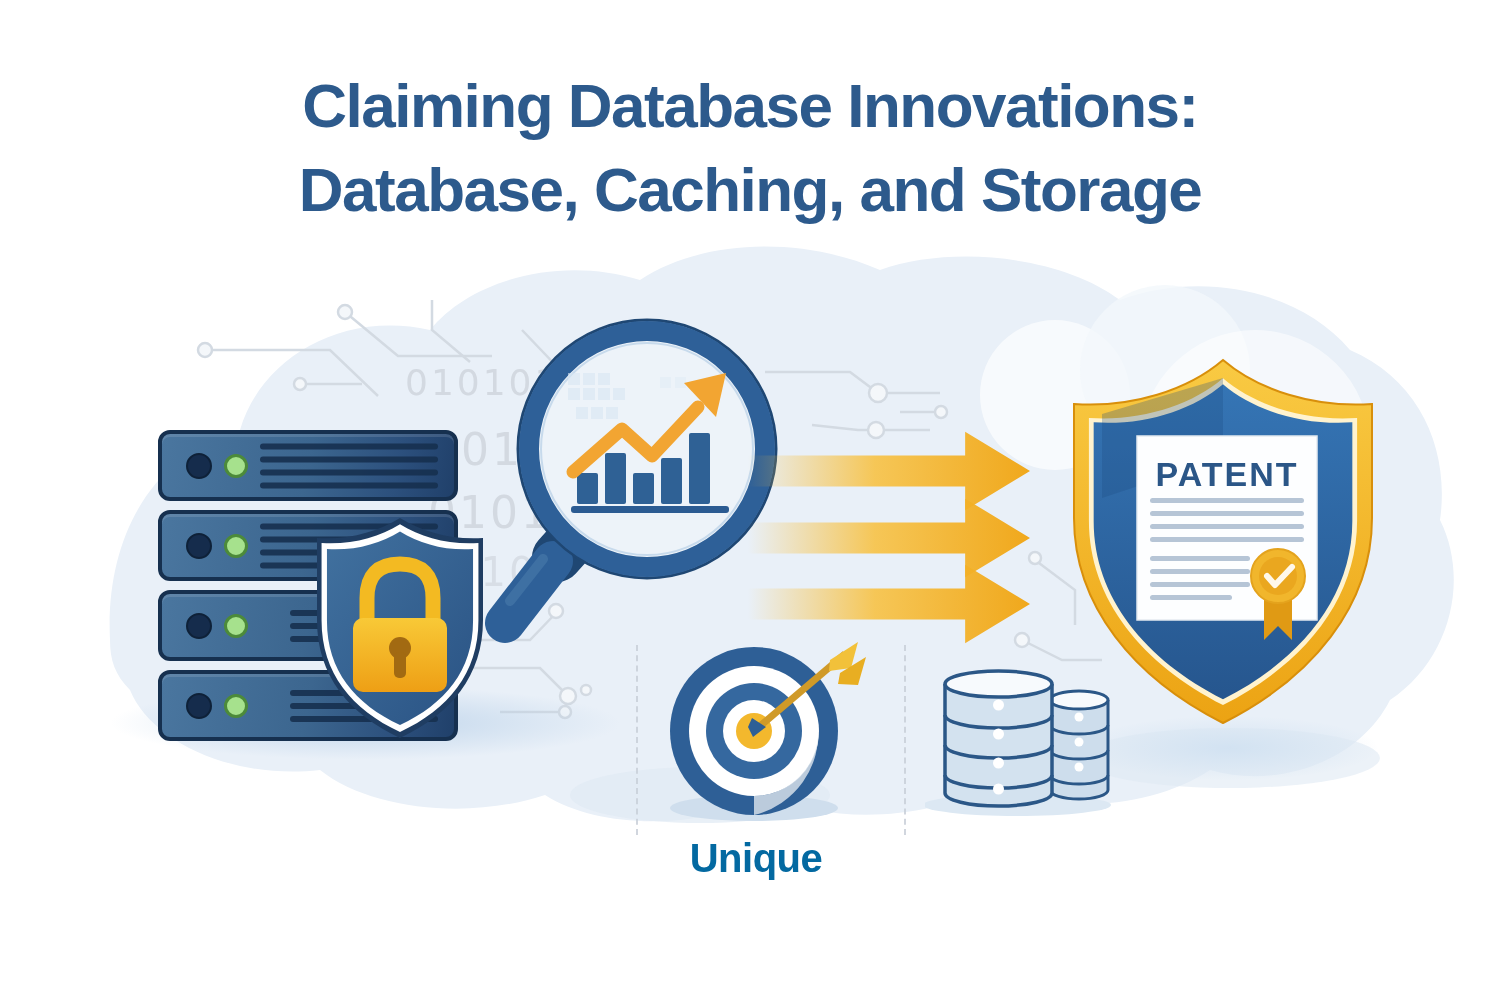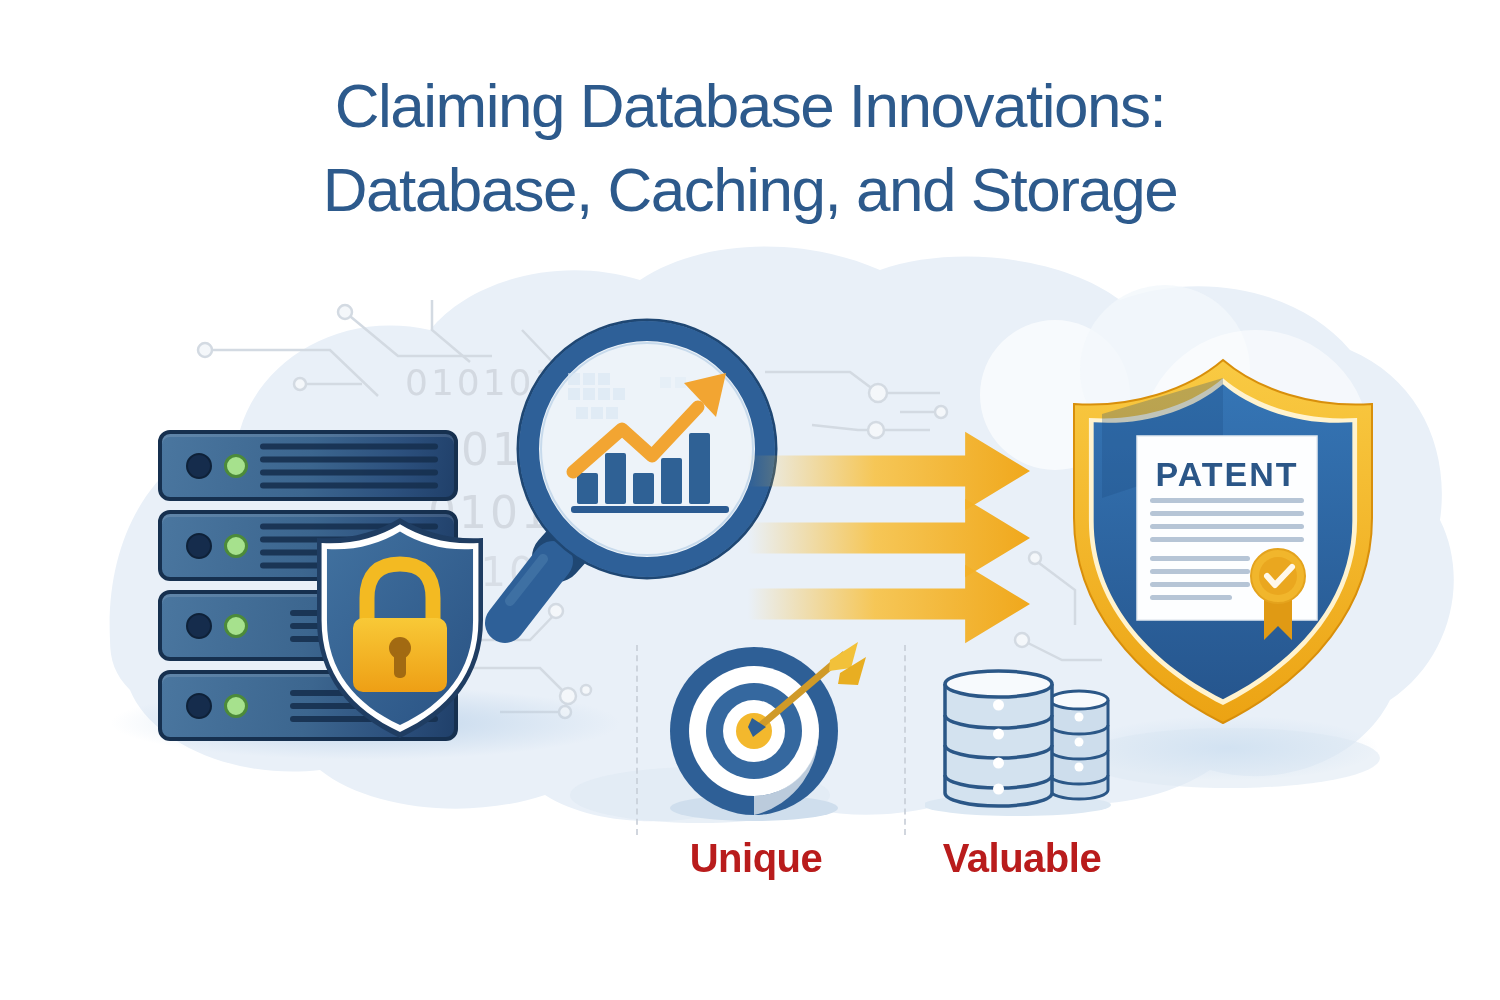--- a/index.html
+++ b/index.html
@@ -2,21 +2,21 @@
 <html><head>
 <meta charset="utf-8">
 <style>
   html,body{margin:0;padding:0;background:#ffffff;}
   .stage{position:relative;width:1500px;height:1000px;overflow:hidden;background:#ffffff;
          font-family:"Liberation Sans",sans-serif;}
   svg{position:absolute;display:block;}
 
   
   .title-block{position:absolute;top:64px;left:0;width:1500px;text-align:center;
-               color:#2d5a8c;font-weight:400;letter-spacing:-1.5px;line-height:1.36;}
+               color:#2d5a8c;font-weight:700;letter-spacing:-1.5px;line-height:1.36;}
   .title-line{font-size:62px;}
 
   
   .binary{position:absolute;color:#d3d9e1;font-family:"DejaVu Sans",sans-serif;
           font-weight:400;letter-spacing:3px;}
   .b1{left:405px;top:362px;font-size:36px;}
   .b2{left:430px;top:424px;font-size:44px;}
   .b3{left:428px;top:487px;font-size:44px;}
   .b4{left:452px;top:549px;font-size:40px;opacity:.75;}
 
@@ -45,21 +45,21 @@
     clip-path:polygon(0 31%,77% 31%,77% 2%,100% 50%,77% 98%,77% 69%,0 69%);
     background:linear-gradient(90deg, rgba(250,205,90,0) 0%, rgba(248,191,58,.85) 45%, #f0a81c 100%);}
   .ga1{top:430px;} .ga2{top:497px;} .ga3{top:563px;}
 
   
   .dash-sep{position:absolute;top:645px;height:190px;width:0;border-left:2px dashed #c9d0d9;opacity:.85;}
   .ds1{left:636px;} .ds2{left:904px;}
 
   
   .item-label{position:absolute;width:220px;text-align:center;font-size:40px;font-weight:700;
-              color:#b91c1c;letter-spacing:-0.5px;}
+              color:#0369a1;letter-spacing:-0.5px;}
   .lbl-unique{left:646px;top:836px;}
   .lbl-valuable{left:912px;top:836px;}
 </style>
 </head>
 <body>
 
 <div class="stage">
 
   <svg style="left:0;top:0" width="1500" height="1000" viewBox="0 0 1500 1000">
     <path fill="#e9f0f8" d="M110,640 C105,540 150,455 240,430 C260,360 340,310 430,330
@@ -315,15 +315,14 @@
         <circle cx="73.5" cy="108" r="5.5"></circle>
           <circle cx="73.5" cy="134" r="5.5"></circle>
       </g>
     </g>
   </svg>
 
   <div class="dash-sep ds1"></div>
   <div class="dash-sep ds2"></div>
 
   <div class="item-label lbl-unique">Unique</div>
-  <div class="item-label lbl-valuable">Valuable</div>
 
 </div>
 
 </body></html>

